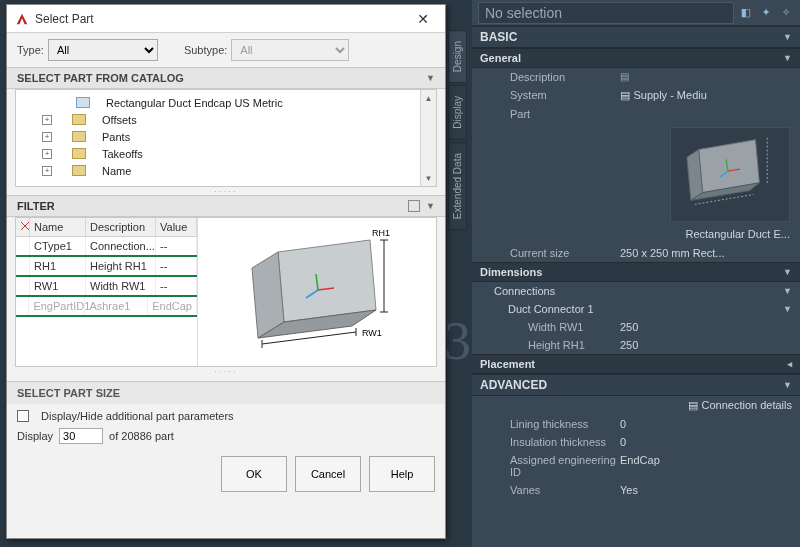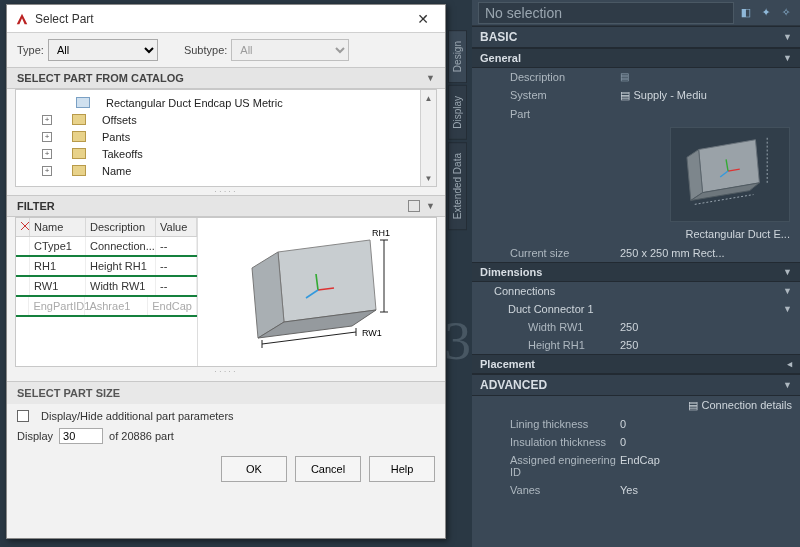--- a/index.html
+++ b/index.html
@@ -65,21 +65,21 @@
 .ft-head .c0 svg { width:10px;height:10px; }
 .filter-preview { flex:1; display:flex; align-items:center; justify-content:center; }
 .filter-preview svg { width:190px; height:140px; }
 .sps { background:#e8e8e8; padding:5px 10px; font-weight:bold; color:#555; border-top:1px solid #c8c8c8; margin-top:6px; }
 .opts { padding:6px 10px; display:flex; flex-direction:column; gap:6px; }
 .opts .chk { display:flex; align-items:center; gap:12px; }
 .opts .chk .box { width:12px; height:12px; border:1px solid #666; background:#fff; }
 .opts .disp { display:flex; align-items:center; gap:6px; }
 .opts .disp input { width:44px; border:1px solid #aaa; padding:1px 3px; font-size:11px; text-align:left; }
 .btns { display:flex; gap:8px; justify-content:flex-end; padding:6px 10px 10px; }
-.btns button { width:66px; height:26px; background:#f5f5f5; border:1px solid #a8a8a8; font-size:11px; cursor:pointer; }
+.btns button { width:66px; height:36px; background:#f5f5f5; border:1px solid #a8a8a8; font-size:11px; cursor:pointer; }
 
 
 .ghost { position:absolute; left:444px; top:310px; color:#5c6c78; font-size:54px; font-family:Georgia,serif; opacity:.6; }
 .ghost-x { position:absolute; left:436px; top:328px; color:#5c6c78; font-size:18px; opacity:.5; }
 </style>
 </head>
 <body>
 
 <div class="mep-panel">
   <div class="mep-tabs">

